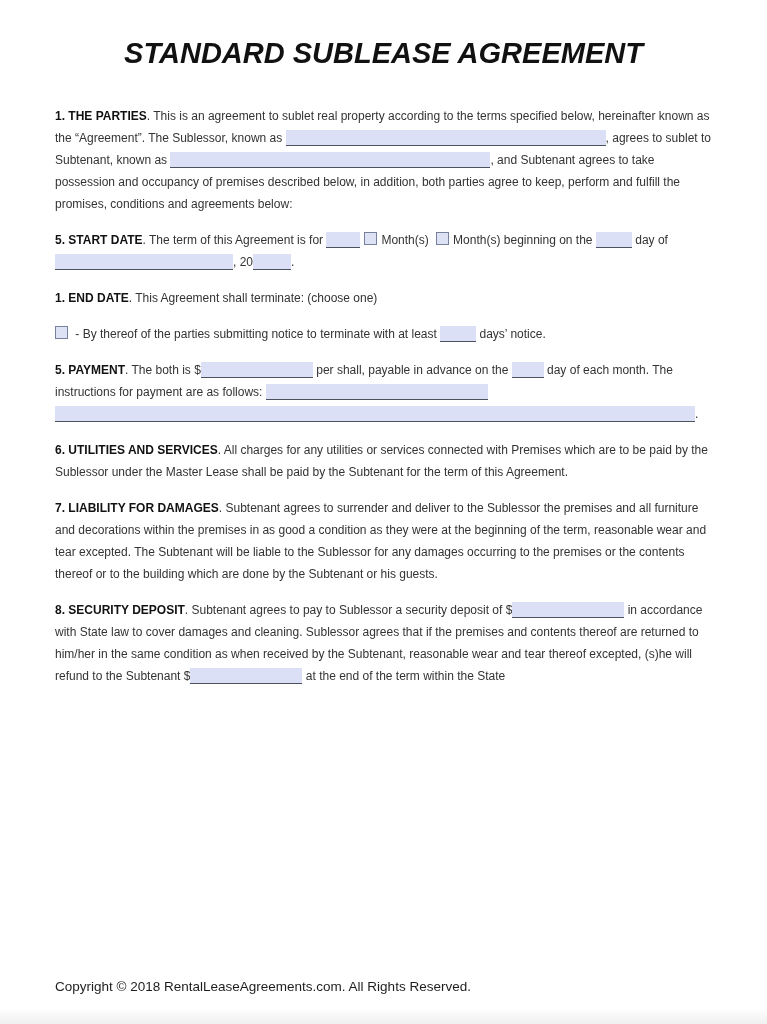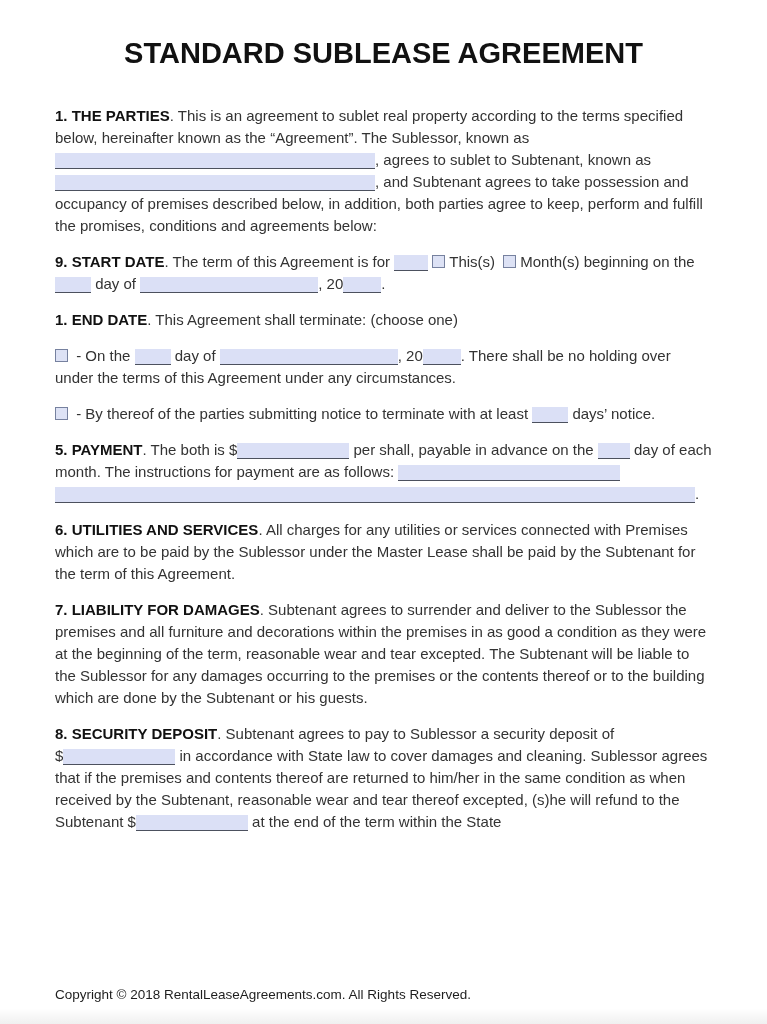--- a/index.html
+++ b/index.html
@@ -23,24 +23,25 @@
     pointer-events:none;
   }
   h1.title{
     margin:6px 0 35px 0;
     text-align:center;
     font-size:29px;
     line-height:34px;
     font-weight:bold;
     color:#111111;
     letter-spacing:0px;
+    font-style:italic;
   }
   p.para{
     margin:0 0 14px 0;
-    font-size:15px;
+    font-size:12px;
     line-height:22px;
     text-align:left;
   }
   p.para b{color:#111111;}
   .blank{
     display:inline-block;
     height:15px;
     background:#dbe0f6;
     border-bottom:1.5px solid #4c515e;
     vertical-align:-4px;
@@ -63,42 +64,41 @@
     width:11px;height:11px;
     background:#dde2f5;
     border:1px solid #76819f;
     vertical-align:-1px;
     margin:0 4px;
   }
   .cb.cb-first{margin-left:0;}
   .nw{white-space:nowrap;}
   .footer{
     position:absolute;
-    left:55px;bottom:22px;
+    left:55px;bottom:30px;
     font-size:13.5px;
     color:#1e1e1e;
   }
 </style>
 </head>
 <body>
 
 <div class="page">
 
   <h1 class="title">STANDARD SUBLEASE AGREEMENT</h1>
 
   <p class="para"><b>1. THE PARTIES</b><span>. This is an agreement to sublet real property according to the terms specified below, hereinafter known as the “Agreement”. The Sublessor, known as </span><span class="blank f-name"></span><span>, agrees to sublet to Subtenant, known as </span><span class="blank f-name"></span><span>, and Subtenant agrees to take possession and occupancy of premises described below, in addition, both parties agree to keep, perform and fulfill the promises, conditions and agreements below:</span></p>
 
 
 
 
-  <p class="para"><b>9. START DATE</b><span>. The term of this Agreement is for </span><span class="blank f-xs"></span><span class="cb"></span><span>This(s) </span><span class="cb"></span><span>Month(s) beginning on the </span><span class="blank f-day"></span><span> day of </span><span class="blank f-month"></span><span>, 20</span><span class="blank f-yr"></span><span>.</span></p>
+  <p class="para"><b>5. START DATE</b><span>. The term of this Agreement is for </span><span class="blank f-xs"></span><span class="cb"></span><span>Month(s) </span><span class="cb"></span><span>Month(s) beginning on the </span><span class="blank f-day"></span><span> day of </span><span class="blank f-month"></span><span>, 20</span><span class="blank f-yr"></span><span>.</span></p>
 
   <p class="para"><b>1. END DATE</b><span>. This Agreement shall terminate: (choose one)</span></p>
 
-  <p class="para"><span class="cb cb-first"></span><span> - On the </span><span class="blank f-day"></span><span> day of </span><span class="blank f-month"></span><span>, 20</span><span class="blank f-yr"></span><span>. There shall be no holding over under the terms of this Agreement under any circumstances.</span></p>
 
   <p class="para"><span class="cb cb-first"></span><span> - By thereof of the parties submitting notice to terminate with at least </span><span class="blank f-day"></span><span> days’ notice.</span></p>
 
   <p class="para"><b>5. PAYMENT</b><span>. The both is </span><span class="nw"><span>$</span><span class="blank f-money"></span></span><span> per shall, payable in advance on the </span><span class="blank f-day2"></span><span> day of each month. The instructions for payment are as follows: </span><span class="blank f-instr"></span><span class="blank f-full"></span><span>.</span></p>
 
   <p class="para"><b>6. UTILITIES AND SERVICES</b><span>. All charges for any utilities or services connected with Premises which are to be paid by the Sublessor under the Master Lease shall be paid by the Subtenant for the term of this Agreement.</span></p>
 
   <p class="para"><b>7. LIABILITY FOR DAMAGES</b><span>. Subtenant agrees to surrender and deliver to the Sublessor the premises and all furniture and decorations within the premises in as good a condition as they were at the beginning of the term, reasonable wear and tear excepted. The Subtenant will be liable to the Sublessor for any damages occurring to the premises or the contents thereof or to the building which are done by the Subtenant or his guests.</span></p>
 
   <p class="para"><b>8. SECURITY DEPOSIT</b><span>. Subtenant agrees to pay to Sublessor a security deposit of </span><span class="nw"><span>$</span><span class="blank f-money"></span></span><span> in accordance with State law to cover damages and cleaning. Sublessor agrees that if the premises and contents thereof are returned to him/her in the same condition as when received by the Subtenant, reasonable wear and tear thereof excepted, (s)he will refund to the Subtenant </span><span class="nw"><span>$</span><span class="blank f-money"></span></span><span> at the end of the term within the State</span></p>

